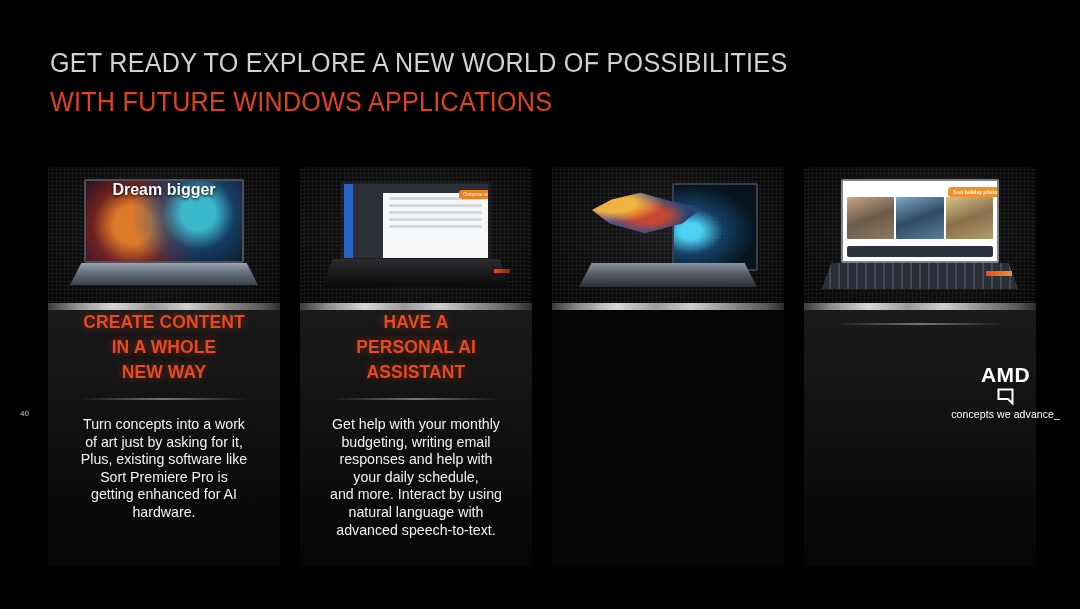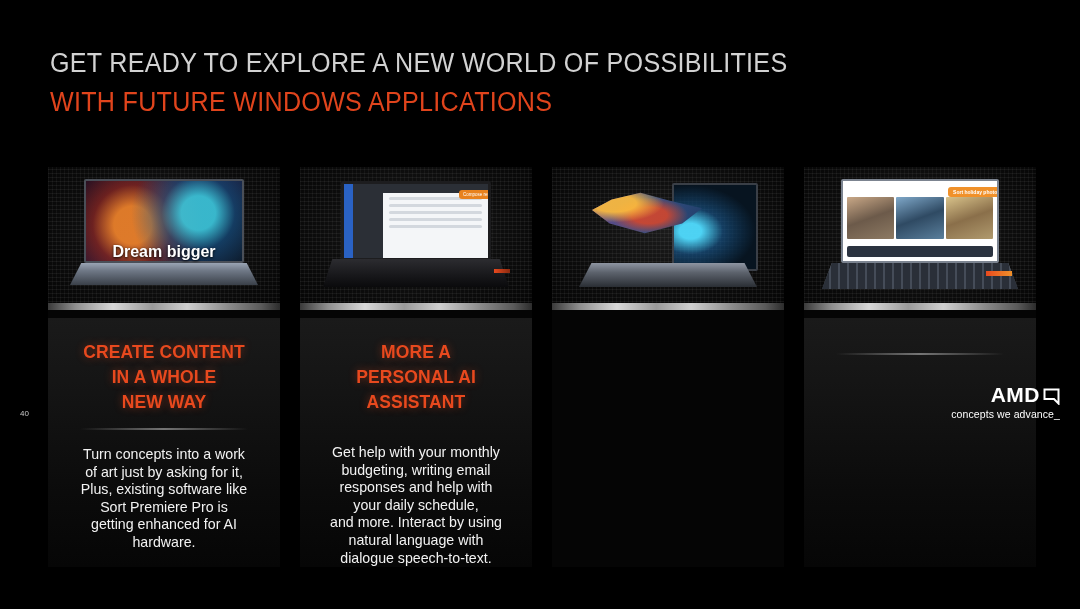--- a/index.html
+++ b/index.html
@@ -42,22 +42,22 @@
   .metal-strip {
     position:absolute; left:0; right:0; bottom:0; height:7px;
     background:linear-gradient(90deg,#3a3a3a 0%,#8f8f8f 12%,#d8d8d8 28%,#9a9a9a 45%,
                #cfcfcf 60%,#8a8a8a 78%,#5a5a5a 92%,#2c2c2c 100%);
   }
 
   
   .text-panel {
     position:absolute; top:143px; left:0; right:0; bottom:0;
     background:linear-gradient(180deg,#1a1a1a 0%,#141414 30%,#0b0b0b 70%,#060606 100%);
-    padding:22px 8px 0;
-    display:flex; flex-direction:column; align-items:center;margin-top:8px;
+    padding:0 8px 0;
+    display:flex; flex-direction:column; align-items:center;
   }
   .card-heading {
     color:#e8491e; font-weight:bold; font-size:17.5px; line-height:25px;
     text-align:center; letter-spacing:.1px; white-space:pre-line;
     text-shadow:0 0 9px rgba(232,73,30,.45);
   }
   .divider {
     width:78%; height:2px; margin:13px 0 16px;
     background:linear-gradient(90deg,rgba(120,120,120,0) 0%,rgba(150,150,150,.75) 50%,rgba(120,120,120,0) 100%);
   }
@@ -69,21 +69,21 @@
   
   .laptop { position:absolute; left:50%; transform:translateX(-50%); }
 
   
   .lt1-screen {
     top:12px; width:160px; height:84px; border:2px solid #4a4f58; border-radius:2px;
     background:
       radial-gradient(circle at 72% 40%, rgba(60,200,220,.9) 0 14%, rgba(20,90,140,.55) 30%, transparent 55%),
       radial-gradient(circle at 30% 55%, rgba(255,140,40,.85) 0 16%, rgba(190,50,20,.5) 34%, transparent 60%),
       linear-gradient(135deg,#160d24 0%,#221437 45%,#0d1a2a 100%);
-    display:flex; align-items:flex-end; justify-content:center;
+    display:flex; align-items:flex-start; justify-content:center;
   }
   .lt1-text { color:#fff; font-weight:bold; font-size:16px; text-shadow:0 1px 3px #000; }
   .lt1-base {
     top:96px; width:188px; height:22px;
     background:linear-gradient(180deg,#9aa4b4 0%,#6f7886 35%,#3a4049 100%);
     clip-path:polygon(6% 0,94% 0,100% 100%,0 100%);
   }
 
   
   .lt2-screen {
@@ -149,21 +149,21 @@
     background:repeating-linear-gradient(90deg,#2a2f38 0 7px,#454c58 7px 9px),
                linear-gradient(180deg,#6e7682,#3a4048);
     clip-path:polygon(5% 0,95% 0,100% 100%,0 100%);
   }
   .lt4-logo { position:absolute; right:24px; top:104px; width:26px; height:5px;
               background:linear-gradient(90deg,#e8491e,#f0912a); }
 
   
   .page-num { position:absolute; left:20px; bottom:16px; color:#c8c8c8; font-size:8px; }
   .amd-logo { position:absolute; right:20px; bottom:14px; text-align:right; }
-  .amd-word { display:flex; align-items:flex-end; justify-content:flex-end; gap:3px; }
+  .amd-word { display:flex; align-items:center; justify-content:flex-end; gap:3px;flex-direction:column; }
   .amd-text { color:#fff; font-size:21px; font-weight:bold; letter-spacing:.5px; line-height:21px; }
   .amd-mark { width:17px; height:17px; position:relative; }
   .amd-tag { color:#fff; font-size:10.5px; margin-top:3px; letter-spacing:.1px; }
 </style>
 </head>
 <body>
 
 <div class="slide">
 
   <div class="title-block">
@@ -208,31 +208,31 @@
             <div class="lt2-line"></div>
             <div class="lt2-line"></div>
           </div>
           <div class="lt2-bubble">Compose response</div>
         </div>
         <div class="laptop lt2-base"></div>
         <div class="lt2-logo"></div>
         <div class="metal-strip"></div>
       </div>
       <div class="text-panel">
-        <div class="card-heading">MORE A
+        <div class="card-heading">HAVE A
 PERSONAL AI
 ASSISTANT</div>
         <div class="divider"></div>
         <div class="card-body">Get help with your monthly
 budgeting, writing email
 responses and help with
 your daily schedule,
 and more. Interact by using
 natural language with
-dialogue speech-to-text.</div>
+advanced speech-to-text.</div>
       </div>
     </div>
 
     <div class="card">
       <div class="visual">
         <div class="laptop lt3-screen"></div>
         <div class="lt3-hero"></div>
         <div class="laptop lt3-base"></div>
         <div class="metal-strip"></div>
       </div>

